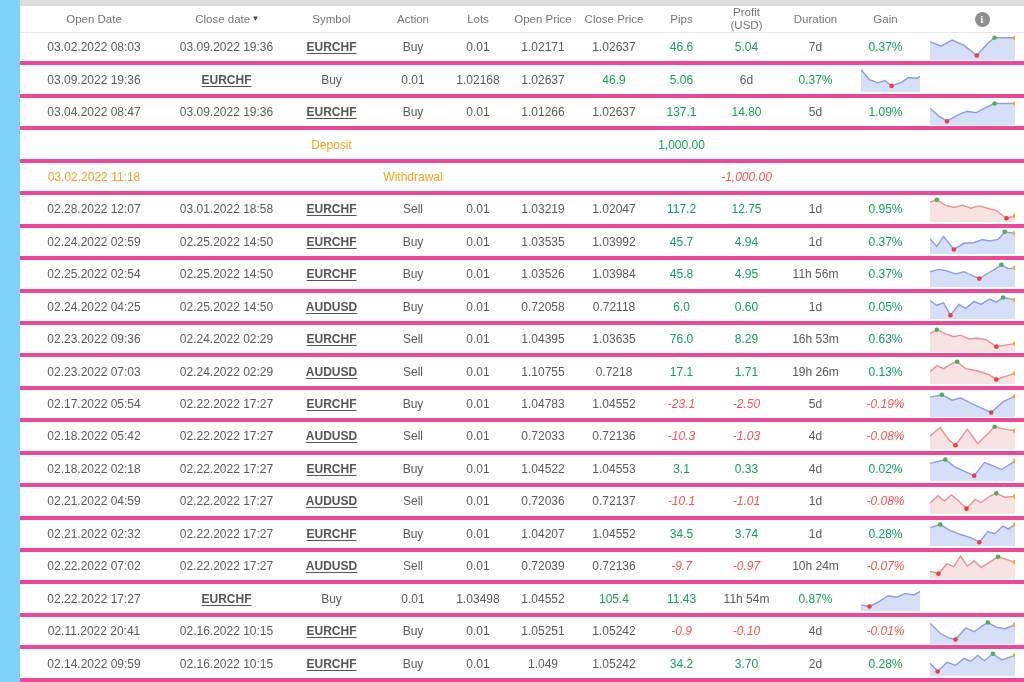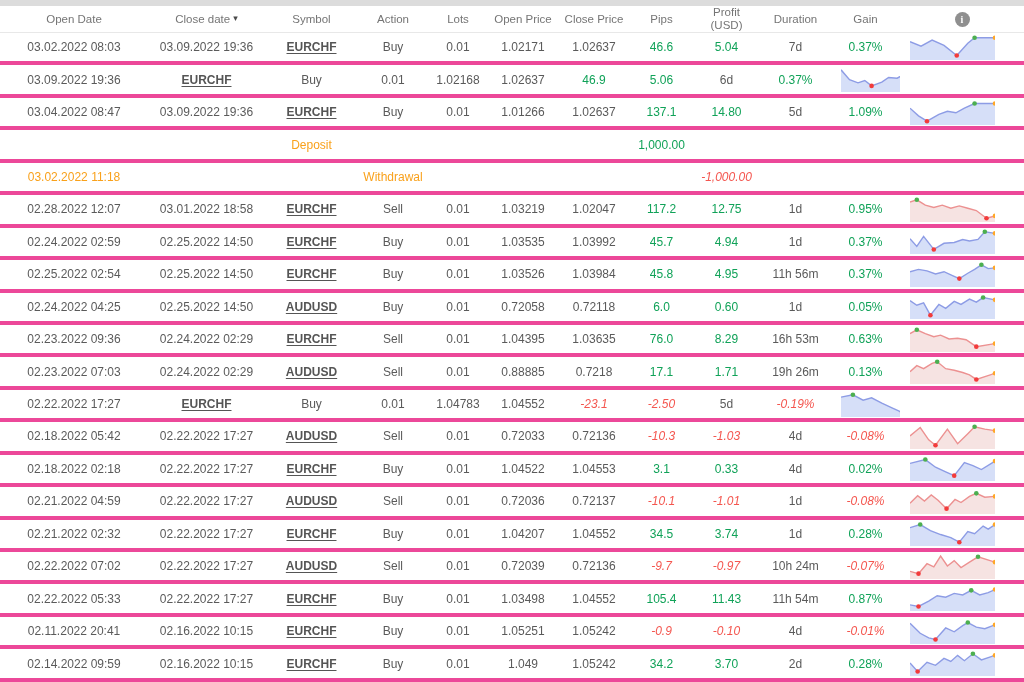--- a/index.html
+++ b/index.html
@@ -1,19 +1,19 @@
 <!DOCTYPE html>
 <html><head>
 <meta charset="utf-8">
 <style>
   * { margin:0; padding:0; box-sizing:border-box; }
   html,body { background:#fff; }
   .page {
     width:1024px; height:682px; background:#7dd3fc; overflow:hidden;
-    font-family:"Liberation Sans", sans-serif; color:#5a5a5a; position:relative;
+    font-family:"Liberation Sans", sans-serif; color:#5a5a5a; position:relative;padding-left:20px;
   }
   .top-strip { height:6px; background:#dcdcdc; width:100%; }
   .grid-row {
     display:grid;
     grid-template-columns:148px 117px 93px 70px 60px 70px 72px 63px 67px 71px 69px 124px;
     align-items:center;
   }
   .header-row {
     height:27px; border-bottom:1px solid #e8e8e8; background:#fff;
   }
@@ -282,37 +282,38 @@
         </div>
       </div>
       <div class="grid-row row">
         <div class="cell">02.23.2022 07:03</div>
         <div class="cell">02.24.2022 02:29</div>
         <div class="cell">
           <span class="symbol-link">AUDUSD</span>
         </div>
         <div class="cell">Sell</div>
         <div class="cell">0.01</div>
-        <div class="cell">0.88885</div>
+        <div class="cell">1.10755</div>
         <div class="cell">0.7218</div>
         <div class="cell pos">17.1</div>
         <div class="cell pos">1.71</div>
         <div class="cell">19h 26m</div>
         <div class="cell pos">0.13%</div>
         <div class="cell chart-cell">
           <svg width="85" height="27" class="spark">
             <polygon points="0,13.766666666666666 6.8,7.633333333333333 13.6,10.700000000000001 22.1,5.333333333333333 27.2,3.8000000000000003 35.699999999999996,10.700000000000001 44.2,12.233333333333334 52.7,14.533333333333333 59.49999999999999,16.833333333333332 66.3,21.433333333333334 85,15.299999999999999 85,26 0,26" fill="#f4dedd" opacity="0.85"></polygon>
             <polyline points="0,13.766666666666666 6.8,7.633333333333333 13.6,10.700000000000001 22.1,5.333333333333333 27.2,3.8000000000000003 35.699999999999996,10.700000000000001 44.2,12.233333333333334 52.7,14.533333333333333 59.49999999999999,16.833333333333332 66.3,21.433333333333334 85,15.299999999999999" fill="none" stroke="#ec9191" stroke-width="1.4"></polyline>
             <circle cx="66.3" cy="21.433333333333334" r="2.3" fill="#f23b3b"></circle>
             <circle cx="27.2" cy="3.8000000000000003" r="2.3" fill="#4caf50"></circle>
             <circle cx="85" cy="15.299999999999999" r="2.3" fill="#ffa726"></circle>
           </svg>
         </div>
       </div>
       <div class="grid-row row">
+        <div class="cell">02.17.2022 05:54</div>
         <div class="cell">02.22.2022 17:27</div>
         <div class="cell">
           <span class="symbol-link">EURCHF</span>
         </div>
         <div class="cell">Buy</div>
         <div class="cell">0.01</div>
         <div class="cell">1.04783</div>
         <div class="cell">1.04552</div>
         <div class="cell neg">-23.1</div>
         <div class="cell neg">-2.50</div>
@@ -442,21 +443,20 @@
           <svg width="85" height="27" class="spark">
             <polygon points="0,18.366666666666667 8.5,20.666666666666668 17,10.700000000000001 23.8,13.766666666666666 30.599999999999998,3.033333333333333 37.4,13 44.2,7.633333333333333 51,14.533333333333333 59.49999999999999,9.166666666666666 68,3.8000000000000003 85,9.166666666666666 85,26 0,26" fill="#f4dedd" opacity="0.85"></polygon>
             <polyline points="0,18.366666666666667 8.5,20.666666666666668 17,10.700000000000001 23.8,13.766666666666666 30.599999999999998,3.033333333333333 37.4,13 44.2,7.633333333333333 51,14.533333333333333 59.49999999999999,9.166666666666666 68,3.8000000000000003 85,9.166666666666666" fill="none" stroke="#ec9191" stroke-width="1.4"></polyline>
             <circle cx="8.5" cy="20.666666666666668" r="2.3" fill="#f23b3b"></circle>
             <circle cx="68" cy="3.8000000000000003" r="2.3" fill="#4caf50"></circle>
             <circle cx="85" cy="9.166666666666666" r="2.3" fill="#ffa726"></circle>
           </svg>
         </div>
       </div>
       <div class="grid-row row">
-        <div class="cell">02.22.2022 05:33</div>
         <div class="cell">02.22.2022 17:27</div>
         <div class="cell">
           <span class="symbol-link">EURCHF</span>
         </div>
         <div class="cell">Buy</div>
         <div class="cell">0.01</div>
         <div class="cell">1.03498</div>
         <div class="cell">1.04552</div>
         <div class="cell pos">105.4</div>
         <div class="cell pos">11.43</div>

